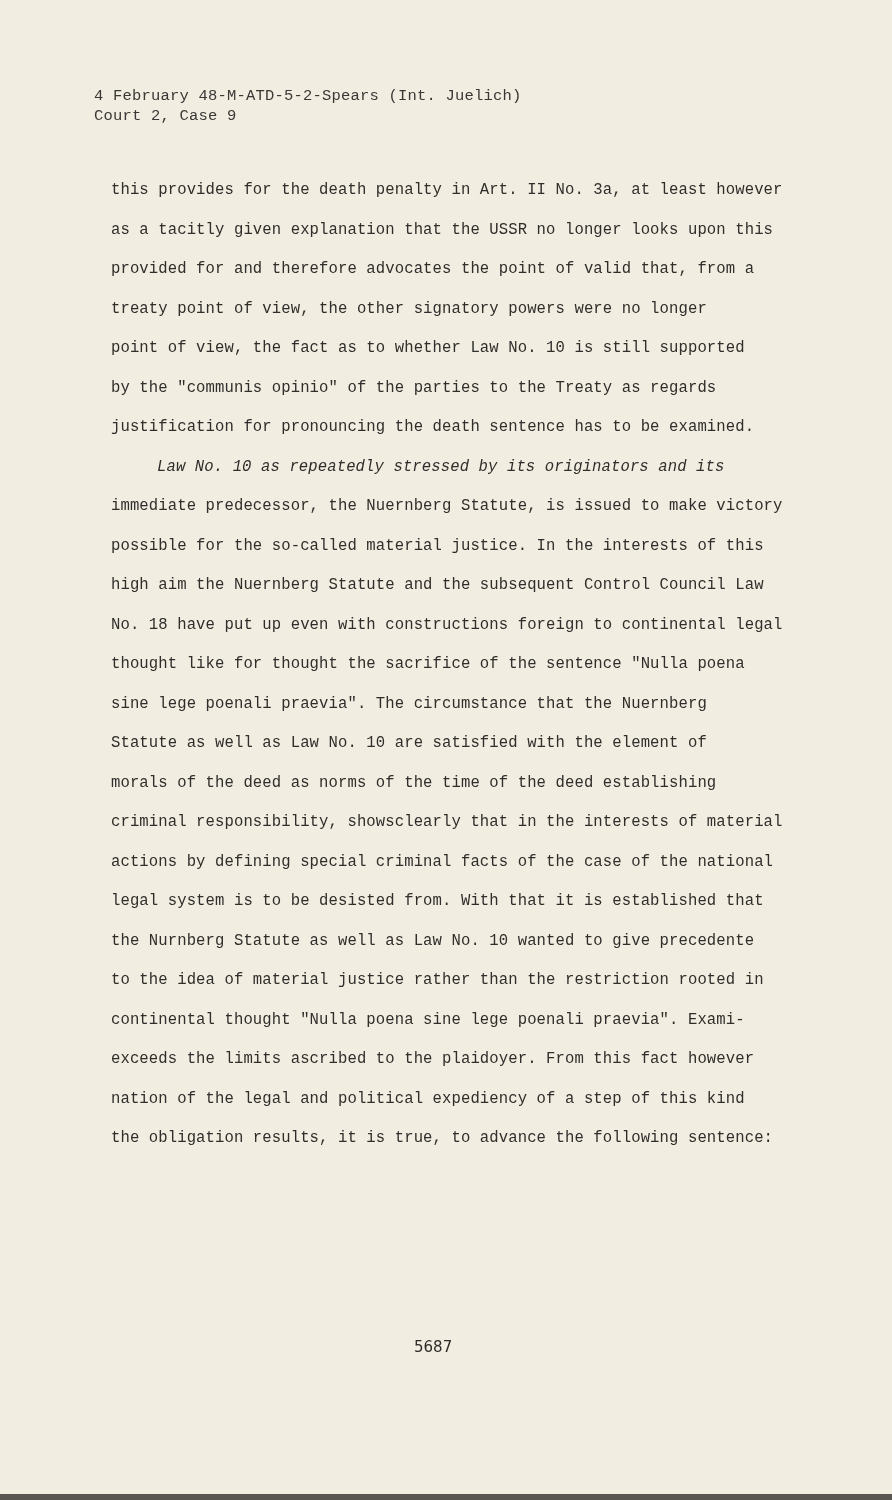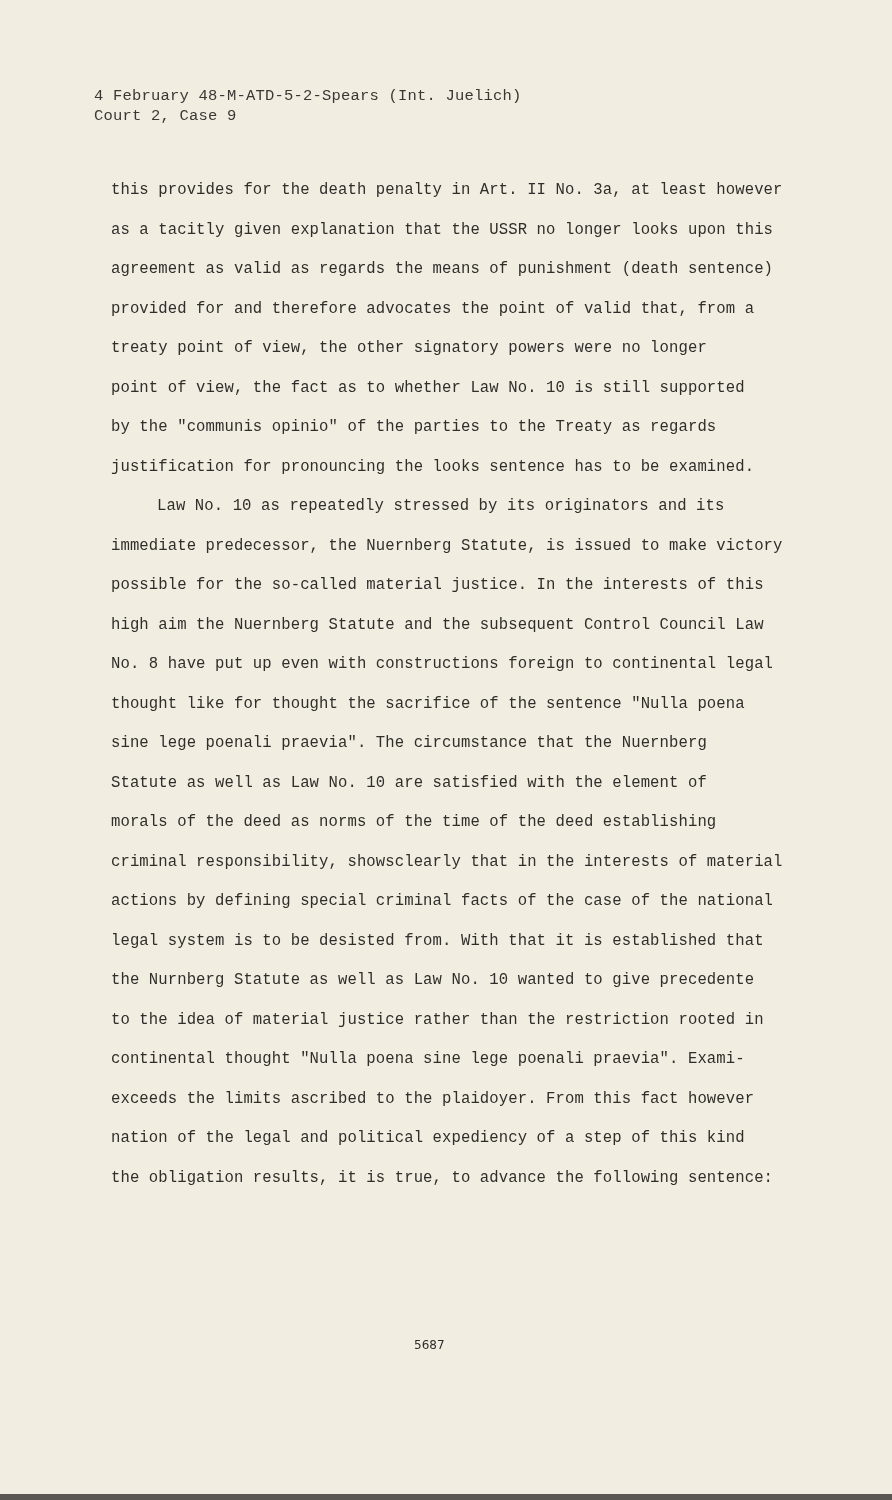--- a/index.html
+++ b/index.html
@@ -47,53 +47,52 @@
       margin-left: 13px;
     }
     .line {
       height: 39.5px;
       font-size: 15.6px;
       line-height: 28px;
       white-space: pre;
       letter-spacing: 0.1px;
       color: #302e2b;
     }
-    .line.indent { padding-left: 46px; }
+    .line.indent { padding-left: 46px; font-style: italic; }
     .page-number {
       position: absolute;
       left: 414px;
       top: 1338px;
       font-family: "DejaVu Sans", sans-serif;
-      font-size: 12px;
+      font-size: 15px;
       color: #2f2d2a;
     }
   </style>
 </head>
 <body>
 
 <div class="page">
   <div class="header">
     <div>4 February 48-M-ATD-5-2-Spears (Int. Juelich)</div>
     <div>Court 2, Case 9</div>
   </div>
 
   <div class="body-text" id="body-text">
       <div class="line">this provides for the death penalty in Art. II No. 3a, at least however</div>
       <div class="line">as a tacitly given explanation that the USSR no longer looks upon this</div>
-      <div class="line">agreement as valid as regards the means of punishment (death sentence)</div>
       <div class="line">provided for and therefore advocates the point of valid that, from a</div>
       <div class="line">treaty point of view, the other signatory powers were no longer</div>
       <div class="line">point of view, the fact as to whether Law No. 10 is still supported</div>
       <div class="line">by the "communis opinio" of the parties to the Treaty as regards</div>
-      <div class="line">justification for pronouncing the looks sentence has to be examined.</div>
+      <div class="line">justification for pronouncing the death sentence has to be examined.</div>
       <div class="line indent">Law No. 10 as repeatedly stressed by its originators and its</div>
       <div class="line">immediate predecessor, the Nuernberg Statute, is issued to make victory</div>
       <div class="line">possible for the so-called material justice. In the interests of this</div>
       <div class="line">high aim the Nuernberg Statute and the subsequent Control Council Law</div>
-      <div class="line">No. 8 have put up even with constructions foreign to continental legal</div>
+      <div class="line">No. 18 have put up even with constructions foreign to continental legal</div>
       <div class="line">thought like for thought the sacrifice of the sentence "Nulla poena</div>
       <div class="line">sine lege poenali praevia". The circumstance that the Nuernberg</div>
       <div class="line">Statute as well as Law No. 10 are satisfied with the element of</div>
       <div class="line">morals of the deed as norms of the time of the deed establishing</div>
       <div class="line">criminal responsibility, showsclearly that in the interests of material</div>
       <div class="line">actions by defining special criminal facts of the case of the national</div>
       <div class="line">legal system is to be desisted from. With that it is established that</div>
       <div class="line">the Nurnberg Statute as well as Law No. 10 wanted to give precedente</div>
       <div class="line">to the idea of material justice rather than the restriction rooted in</div>
       <div class="line">continental thought "Nulla poena sine lege poenali praevia". Exami-</div>

